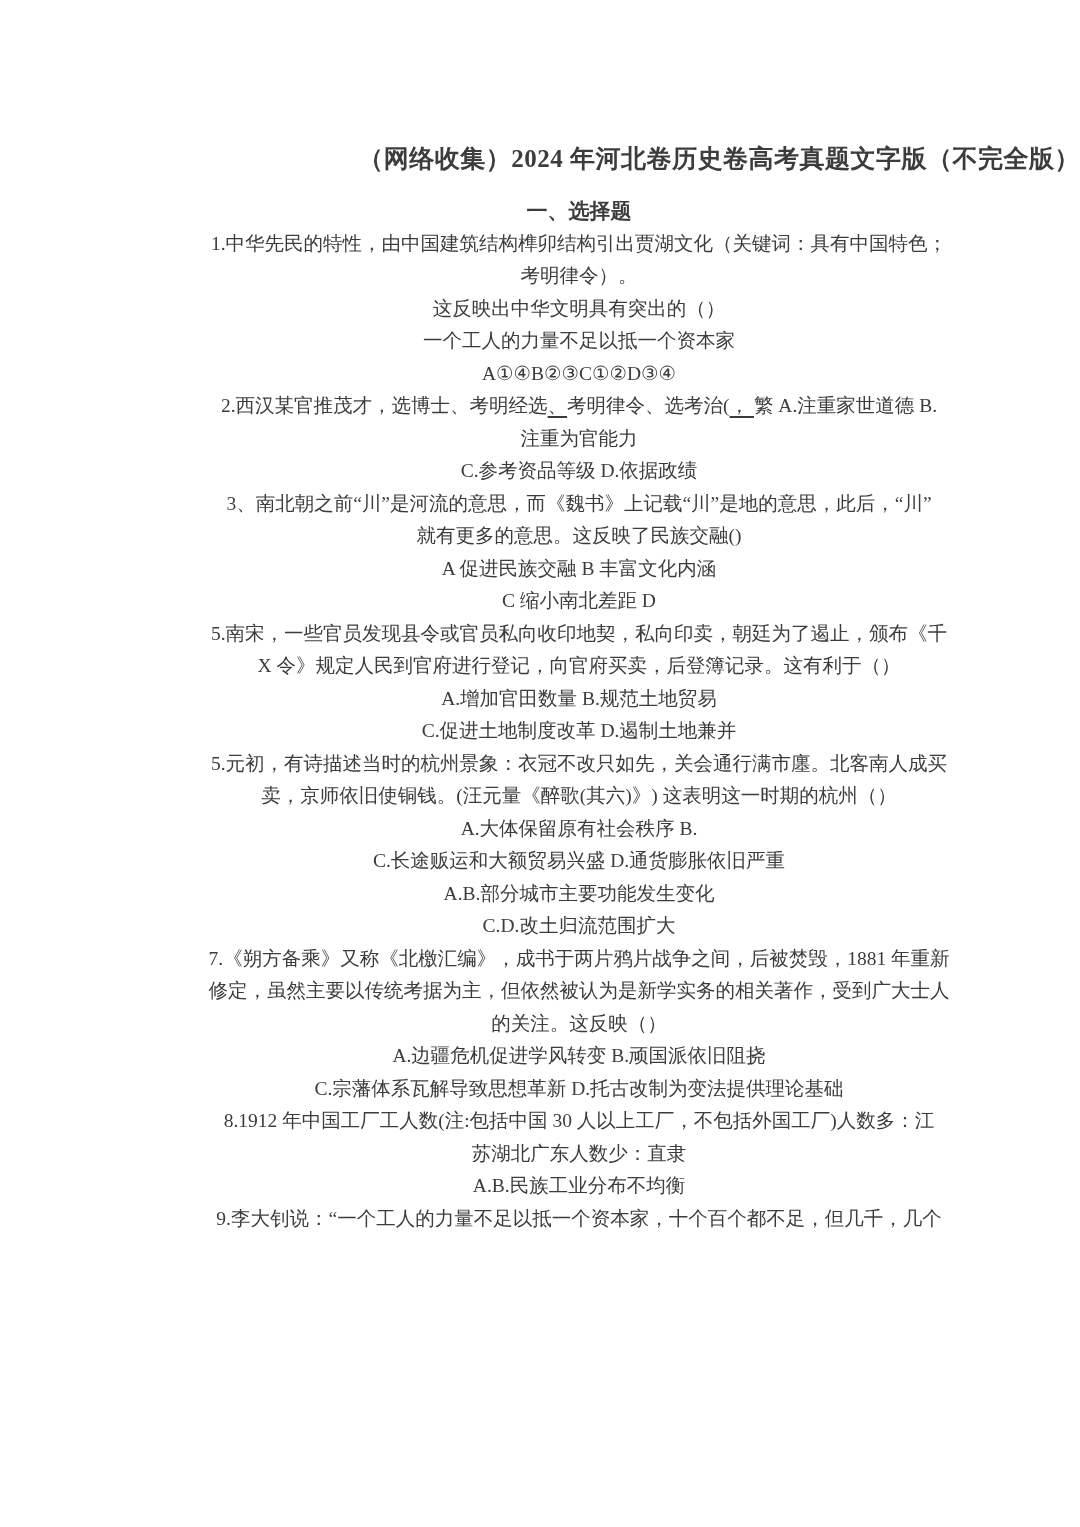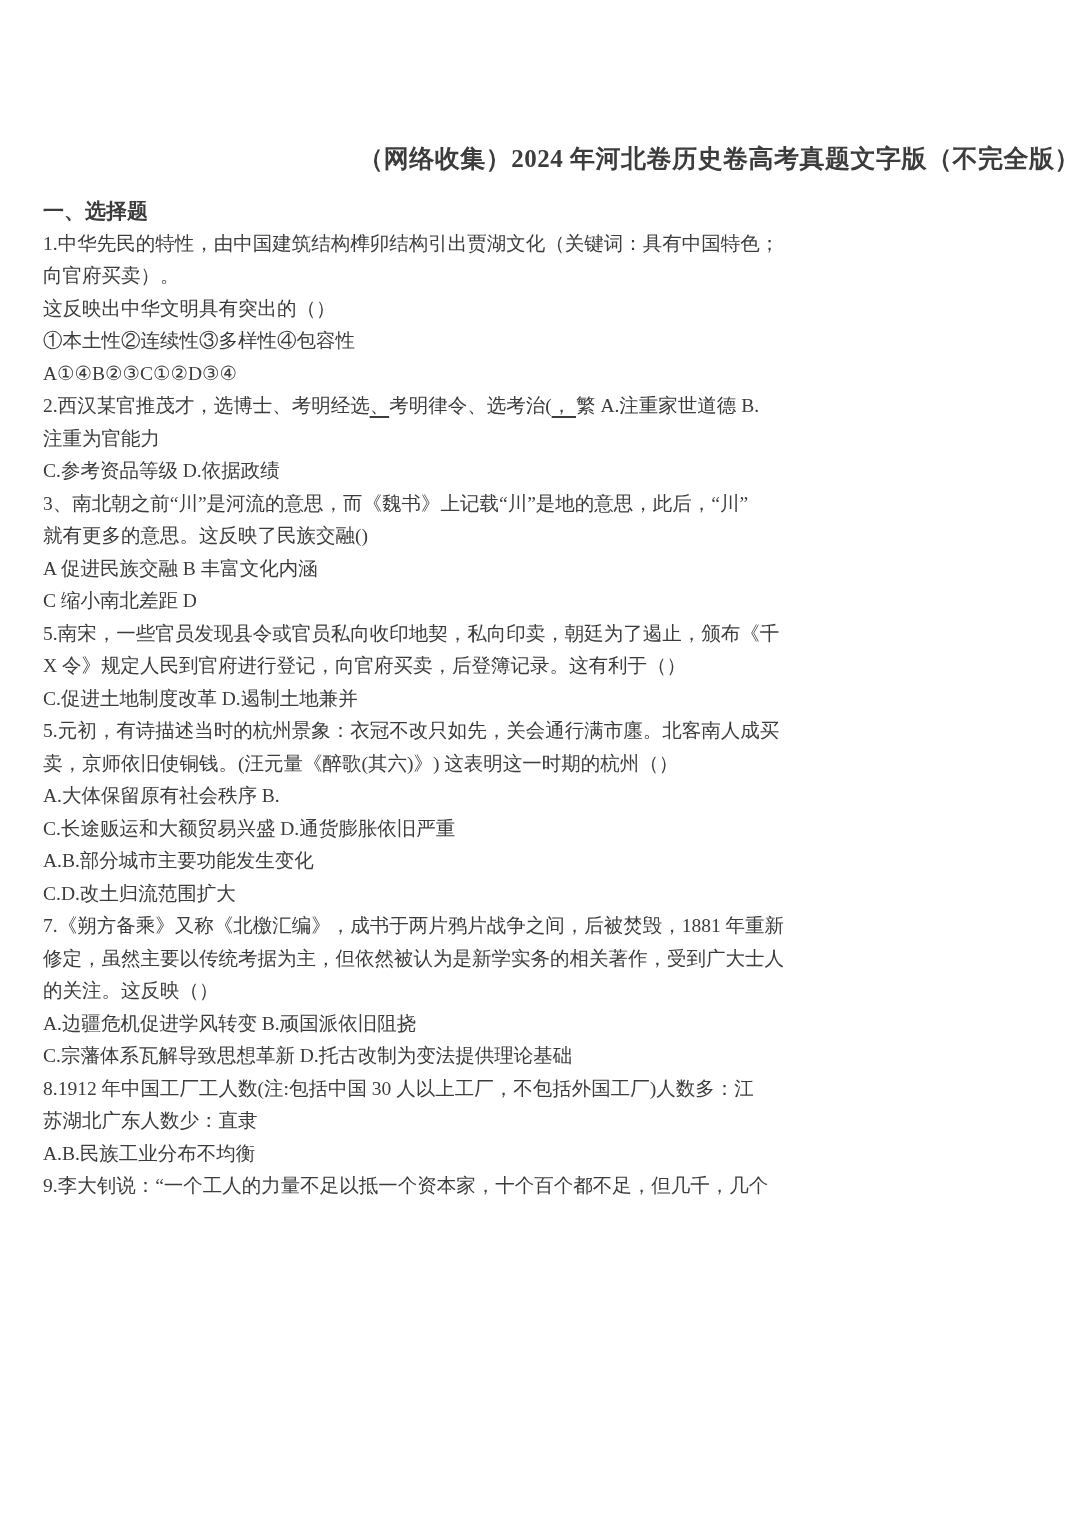--- a/index.html
+++ b/index.html
@@ -19,21 +19,23 @@
   .title {
     padding-top: 141px;
     text-align: right;
     font-size: 25px;
     font-weight: 700;
     line-height: 36px;
     letter-spacing: 0.5px;
     white-space: nowrap;
   }
   .content {
+    padding-left: 155px;
     padding-right: 120px;
+    text-align: center;
   }
   .heading {
     margin-top: 18px;
     margin-left: 43px;
     font-size: 21px;
     font-weight: 700;
     line-height: 32.5px;
     white-space: nowrap;
   }
   .line {
@@ -53,33 +55,34 @@
 </style>
 </head>
 <body>
 
 <div class="page">
   <div class="title">（网络收集）2024 年河北卷历史卷高考真题文字版（不完全版）</div>
   <div class="content">
     <div class="heading">一、选择题</div>
     <div id="lines-container">
         <div class="line">1.中华先民的特性，由中国建筑结构榫卯结构引出贾湖文化（关键词：具有中国特色；</div>
-        <div class="line">向官府买卖）。</div>
+        <div class="line">考明律令）。</div>
         <div class="line">这反映出中华文明具有突出的（）</div>
-        <div class="line">①本土性②连续性③多样性④包容性</div>
+        <div class="line">一个工人的力量不足以抵一个资本家</div>
         <div class="line">A①④B②③C①②D③④</div>
         <div class="line"><span>2.西汉某官推茂才，选博士、考明经选</span><span class="u">、</span><span>考明律令、选考治(</span><span class="u">， </span><span>繁 A.注重家世道德 B.</span></div>
         <div class="line">注重为官能力</div>
         <div class="line">C.参考资品等级 D.依据政绩</div>
         <div class="line">3、南北朝之前“川”是河流的意思，而《魏书》上记载“川”是地的意思，此后，“川”</div>
         <div class="line">就有更多的意思。这反映了民族交融()</div>
         <div class="line">A 促进民族交融 B 丰富文化内涵</div>
         <div class="line">C 缩小南北差距 D</div>
         <div class="line">5.南宋，一些官员发现县令或官员私向收印地契，私向印卖，朝廷为了遏止，颁布《千</div>
         <div class="line">X 令》规定人民到官府进行登记，向官府买卖，后登簿记录。这有利于（）</div>
+        <div class="line">A.增加官田数量 B.规范土地贸易</div>
         <div class="line">C.促进土地制度改革 D.遏制土地兼并</div>
         <div class="line">5.元初，有诗描述当时的杭州景象：衣冠不改只如先，关会通行满市廛。北客南人成买</div>
         <div class="line">卖，京师依旧使铜钱。(汪元量《醉歌(其六)》) 这表明这一时期的杭州（）</div>
         <div class="line">A.大体保留原有社会秩序 B.</div>
         <div class="line">C.长途贩运和大额贸易兴盛 D.通货膨胀依旧严重</div>
         <div class="line">A.B.部分城市主要功能发生变化</div>
         <div class="line">C.D.改土归流范围扩大</div>
         <div class="line">7.《朔方备乘》又称《北檄汇编》，成书于两片鸦片战争之间，后被焚毁，1881 年重新</div>
         <div class="line">修定，虽然主要以传统考据为主，但依然被认为是新学实务的相关著作，受到广大士人</div>
         <div class="line">的关注。这反映（）</div>

